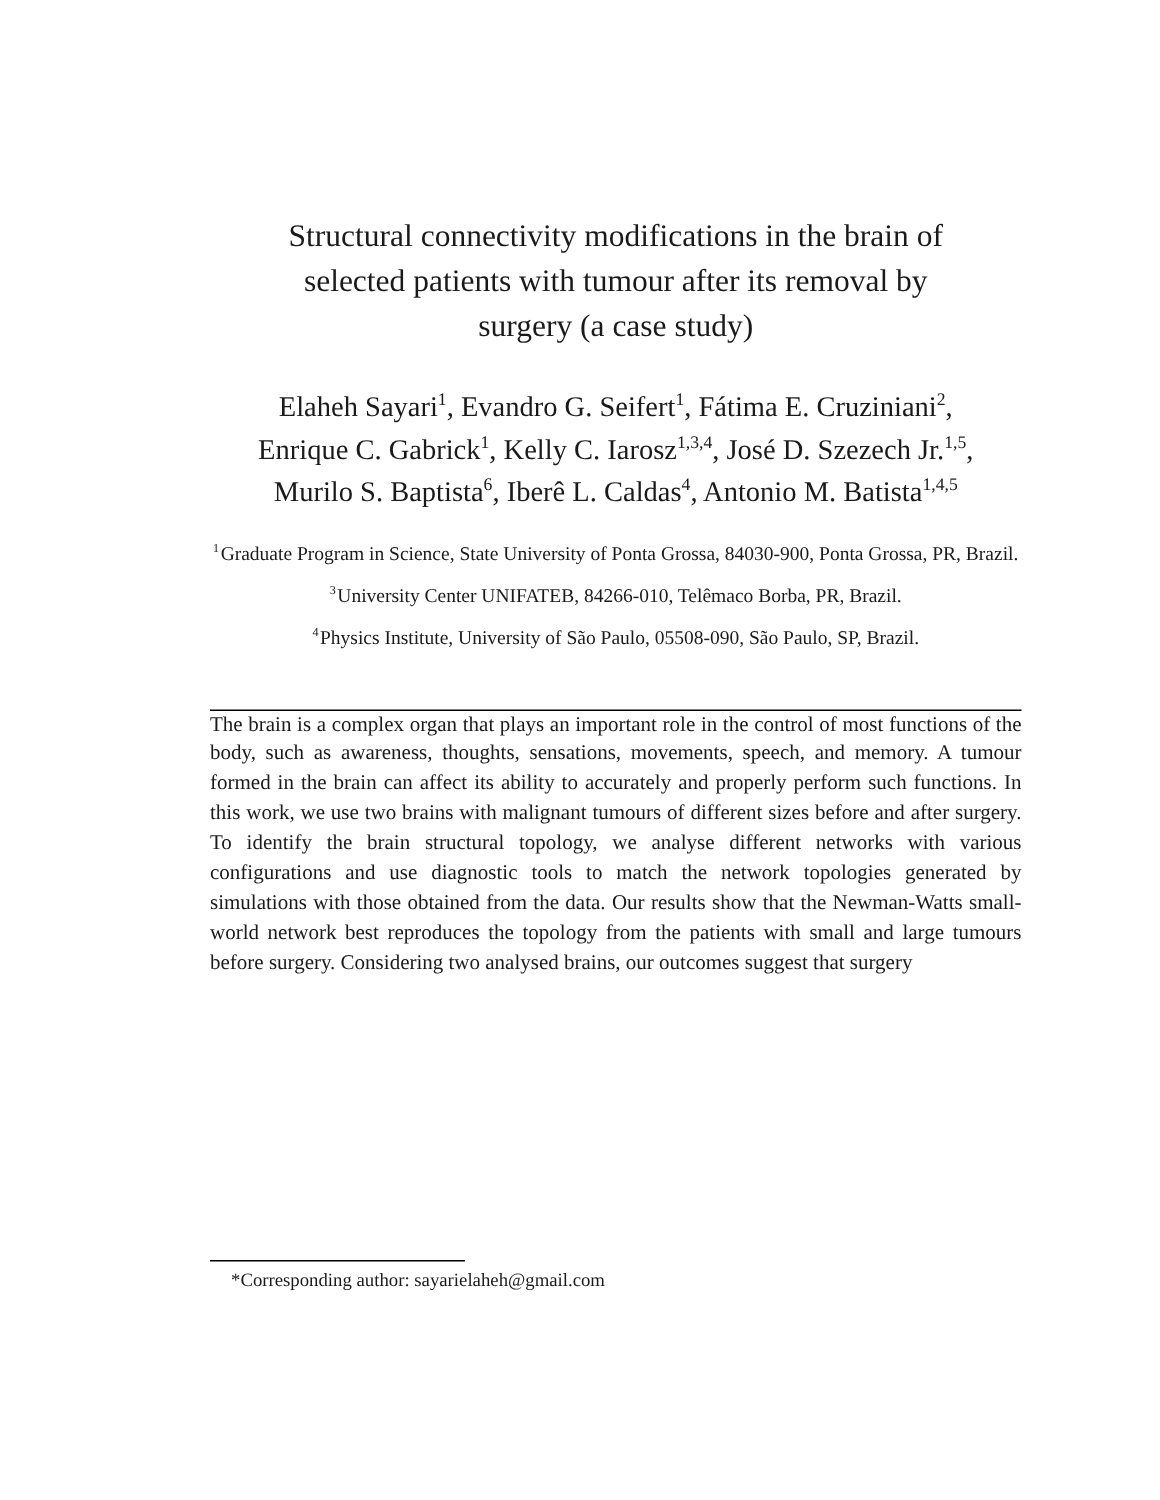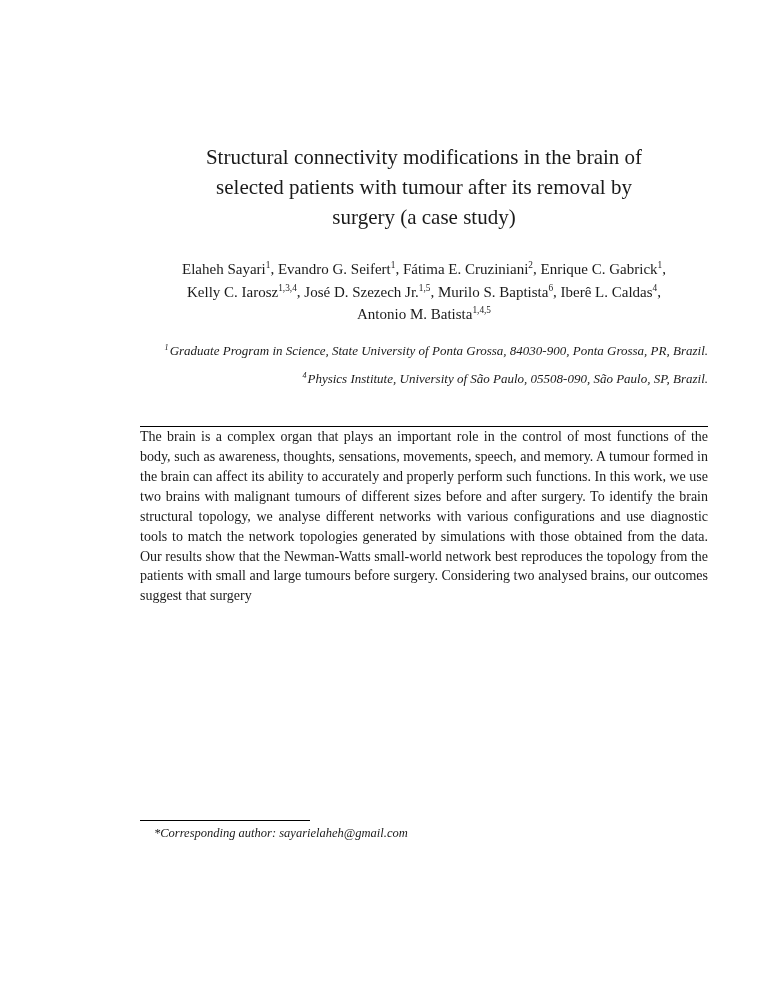--- a/index.html
+++ b/index.html
@@ -11,48 +11,47 @@
     position: relative;
     width: 773px;
     height: 1000px;
     margin: 0 auto;
     background: #ffffff;
     color: #1a1a1a;
     font-family: "Liberation Serif", "DejaVu Serif", serif;
     overflow: hidden;
   }
   .content {
-    padding: 143px 65px 0 140px;
+    padding: 143px 92px 0 140px;
   }
   .title {
     font-size: 21px;
     font-weight: normal;
     text-align: center;
     line-height: 1.42;
     margin: 0 auto 26px auto;
     max-width: 482px;
   }
   .authors {
-    font-size: 15px;
+    font-size: 19px;
     text-align: center;
     line-height: 1.5;
     margin: 0 auto 16px auto;
     max-width: 505px;
   }
   .authors sup, .affiliation sup {
     font-size: 0.62em;
     line-height: 0;
   }
   .affiliations {
     margin: 0 auto;
   }
   .affiliation {
-    font-style: italic;
     font-size: 13px;
-    text-align: right;
+    text-align: center;
     line-height: 1.4;
     margin: 0 0 10px 0;
   }
   .affiliation sup {
     margin-right: 1px;
   }
   .abstract-divider {
     border: none;
     border-top: 1.2px solid #000;
     margin: 38px 0 0 0;
@@ -65,22 +64,21 @@
   .abstract {
     font-size: 14px;
     line-height: 1.42;
     text-align: justify;
     margin: 0;
   }
   .footnote-area {
     position: absolute;
     left: 140px;
     width: 493px;
-    top: 820px;
-    font-style: italic;
+    top: 840px;
   }
   .footnote-rule {
     border: none;
     border-top: 1px solid #000;
     width: 170px;
     margin: 0 0 5px 0;
   }
   .footnote {
     font-size: 12.5px;
     margin: 0;
@@ -101,20 +99,21 @@
 <body>
 
 <div class="page">
   <div class="content">
     <h1 class="title">Structural connectivity modifications in the brain of selected patients with tumour after its removal by surgery (a case study)</h1>
 
     <div class="authors"><span>Elaheh Sayari<sup>1</sup></span>, <span>Evandro G. Seifert<sup>1</sup></span>, <span>Fátima E. Cruziniani<sup>2</sup></span>, <span>Enrique C. Gabrick<sup>1</sup></span>, <span>Kelly C. Iarosz<sup>1,3,4</sup></span>, <span>José D. Szezech Jr.<sup>1,5</sup></span>, <span>Murilo S. Baptista<sup>6</sup></span>, <span>Iberê L. Caldas<sup>4</sup></span>, <span>Antonio M. Batista<sup>1,4,5</sup></span></div>
 
     <div class="affiliations">
         <p class="affiliation"><sup>1</sup>Graduate Program in Science, State University of Ponta Grossa, 84030-900, Ponta Grossa, PR, Brazil.</p>
+        <p class="affiliation"><sup>3</sup>University Center UNIFATEB, 84266-010, Telêmaco Borba, PR, Brazil.</p>
         <p class="affiliation"><sup>4</sup>Physics Institute, University of São Paulo, 05508-090, São Paulo, SP, Brazil.</p>
       </div>
 
     <hr class="abstract-divider">
 
 
     <p class="abstract">The brain is a complex organ that plays an important role in the control of most functions of the body, such as awareness, thoughts, sensations, movements, speech, and memory. A tumour formed in the brain can affect its ability to accurately and properly perform such functions. In this work, we use two brains with malignant tumours of different sizes before and after surgery. To identify the brain structural topology, we analyse different networks with various configurations and use diagnostic tools to match the network topologies generated by simulations with those obtained from the data. Our results show that the Newman-Watts small-world network best reproduces the topology from the patients with small and large tumours before surgery. Considering two analysed brains, our outcomes suggest that surgery</p>
   </div>
 
   <div class="footnote-area">

